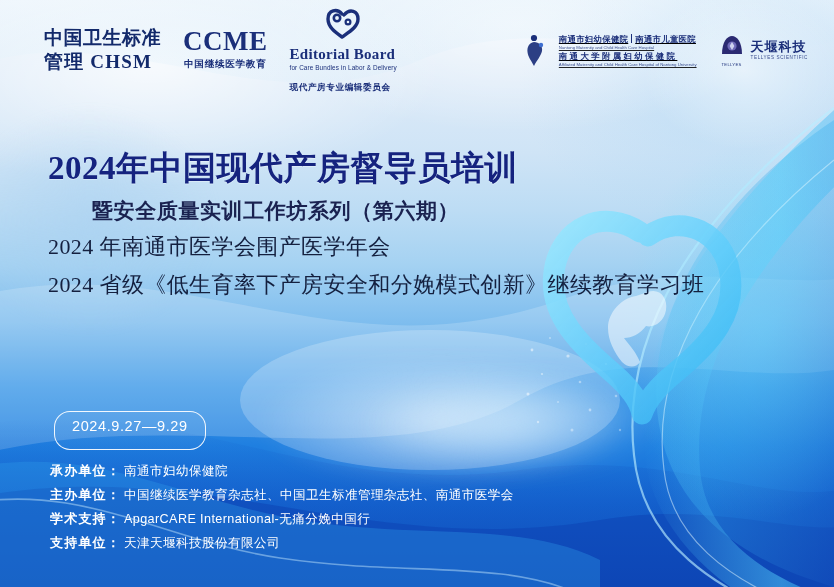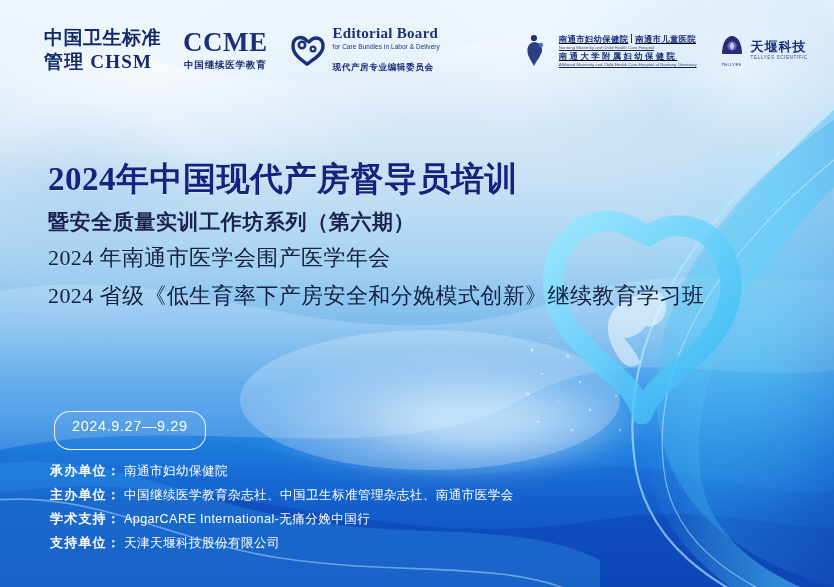--- a/index.html
+++ b/index.html
@@ -103,21 +103,21 @@
   .logo-ccme { text-align:center; color:#1b2f7a; }
   .logo-ccme .big {
     font-family:"Liberation Serif","DejaVu Serif",serif;
     font-size:27px; font-weight:bold; letter-spacing:0.5px; line-height:1;
   }
   .logo-ccme .sub {
     font-size:9.5px; font-weight:bold; letter-spacing:0.8px; margin-top:3px;
     font-family:"Liberation Sans",sans-serif;
   }
 
-  .logo-eb { display:flex; align-items:center; gap:7px; }
+  .logo-eb { display:flex; align-items:center; gap:7px;flex-direction:column; }
   .logo-eb .eb-text { color:#1b2f7a; }
   .logo-eb .eb1 {
     font-family:"Liberation Serif","DejaVu Serif",serif;
     font-size:15px; font-weight:bold; line-height:1.05; letter-spacing:.3px;
   }
   .logo-eb .eb2 { font-size:6.4px; line-height:1.5; letter-spacing:.1px; white-space:nowrap; }
   .logo-eb .eb3 { font-size:8.6px; font-weight:bold; letter-spacing:.6px; margin-top:10px; white-space:nowrap; }
 
   .logo-hosp { display:flex; align-items:center; gap:12px;text-decoration:underline; }
   .logo-hosp .hosp-text { color:#1b2f7a; }
@@ -127,41 +127,42 @@
   .logo-hosp .row4 { font-size:4.3px; letter-spacing:0px; white-space:nowrap; opacity:.85; }
   .hosp-div { display:inline-block; width:1px; height:9px; background:#1b2f7a; margin:0 3px; vertical-align:-1px; }
 
   .logo-tellyes { display:flex; align-items:center; gap:6px; }
   .logo-tellyes .ty-text { color:#1b2f7a; }
   .logo-tellyes .ty1 { font-size:13px; font-weight:bold; letter-spacing:1px; line-height:1.1; }
   .logo-tellyes .ty2 { font-size:4.6px; letter-spacing:.6px; opacity:.85; margin-top:1px; }
   .ty-mark-label { font-size:4.2px; color:#1b2f7a; text-align:center; margin-top:1px; letter-spacing:.3px; }
 
   
-  .title-block { position:absolute; left:48px; top:160px; }
+  .title-block { position:absolute; left:48px; top:149px; }
 
   .main-title {
     font-family:"Liberation Serif","DejaVu Serif",serif;
     font-weight:bold;
     font-size:33px;
     letter-spacing:0.5px;
     color:#15237f;
     line-height:1.18;
     white-space:nowrap;
     text-shadow: 0 1px 0 rgba(255,255,255,0.35);
   }
 
   .sub-title-1 {
     font-family:"Liberation Serif","DejaVu Serif",serif;
     font-weight:bold;
     font-size:21px;
     color:#1a2250;
     letter-spacing:0.6px;
     margin-top:9px;
     white-space:nowrap;
+    margin-left:44px;
   }
 
   .sub-title-2, .sub-title-3 {
     font-family:"Liberation Serif","DejaVu Serif",serif;
     font-size:22px;
     color:#14203f;
     letter-spacing:0.4px;
     margin-top:7px;
     white-space:nowrap;
   }

